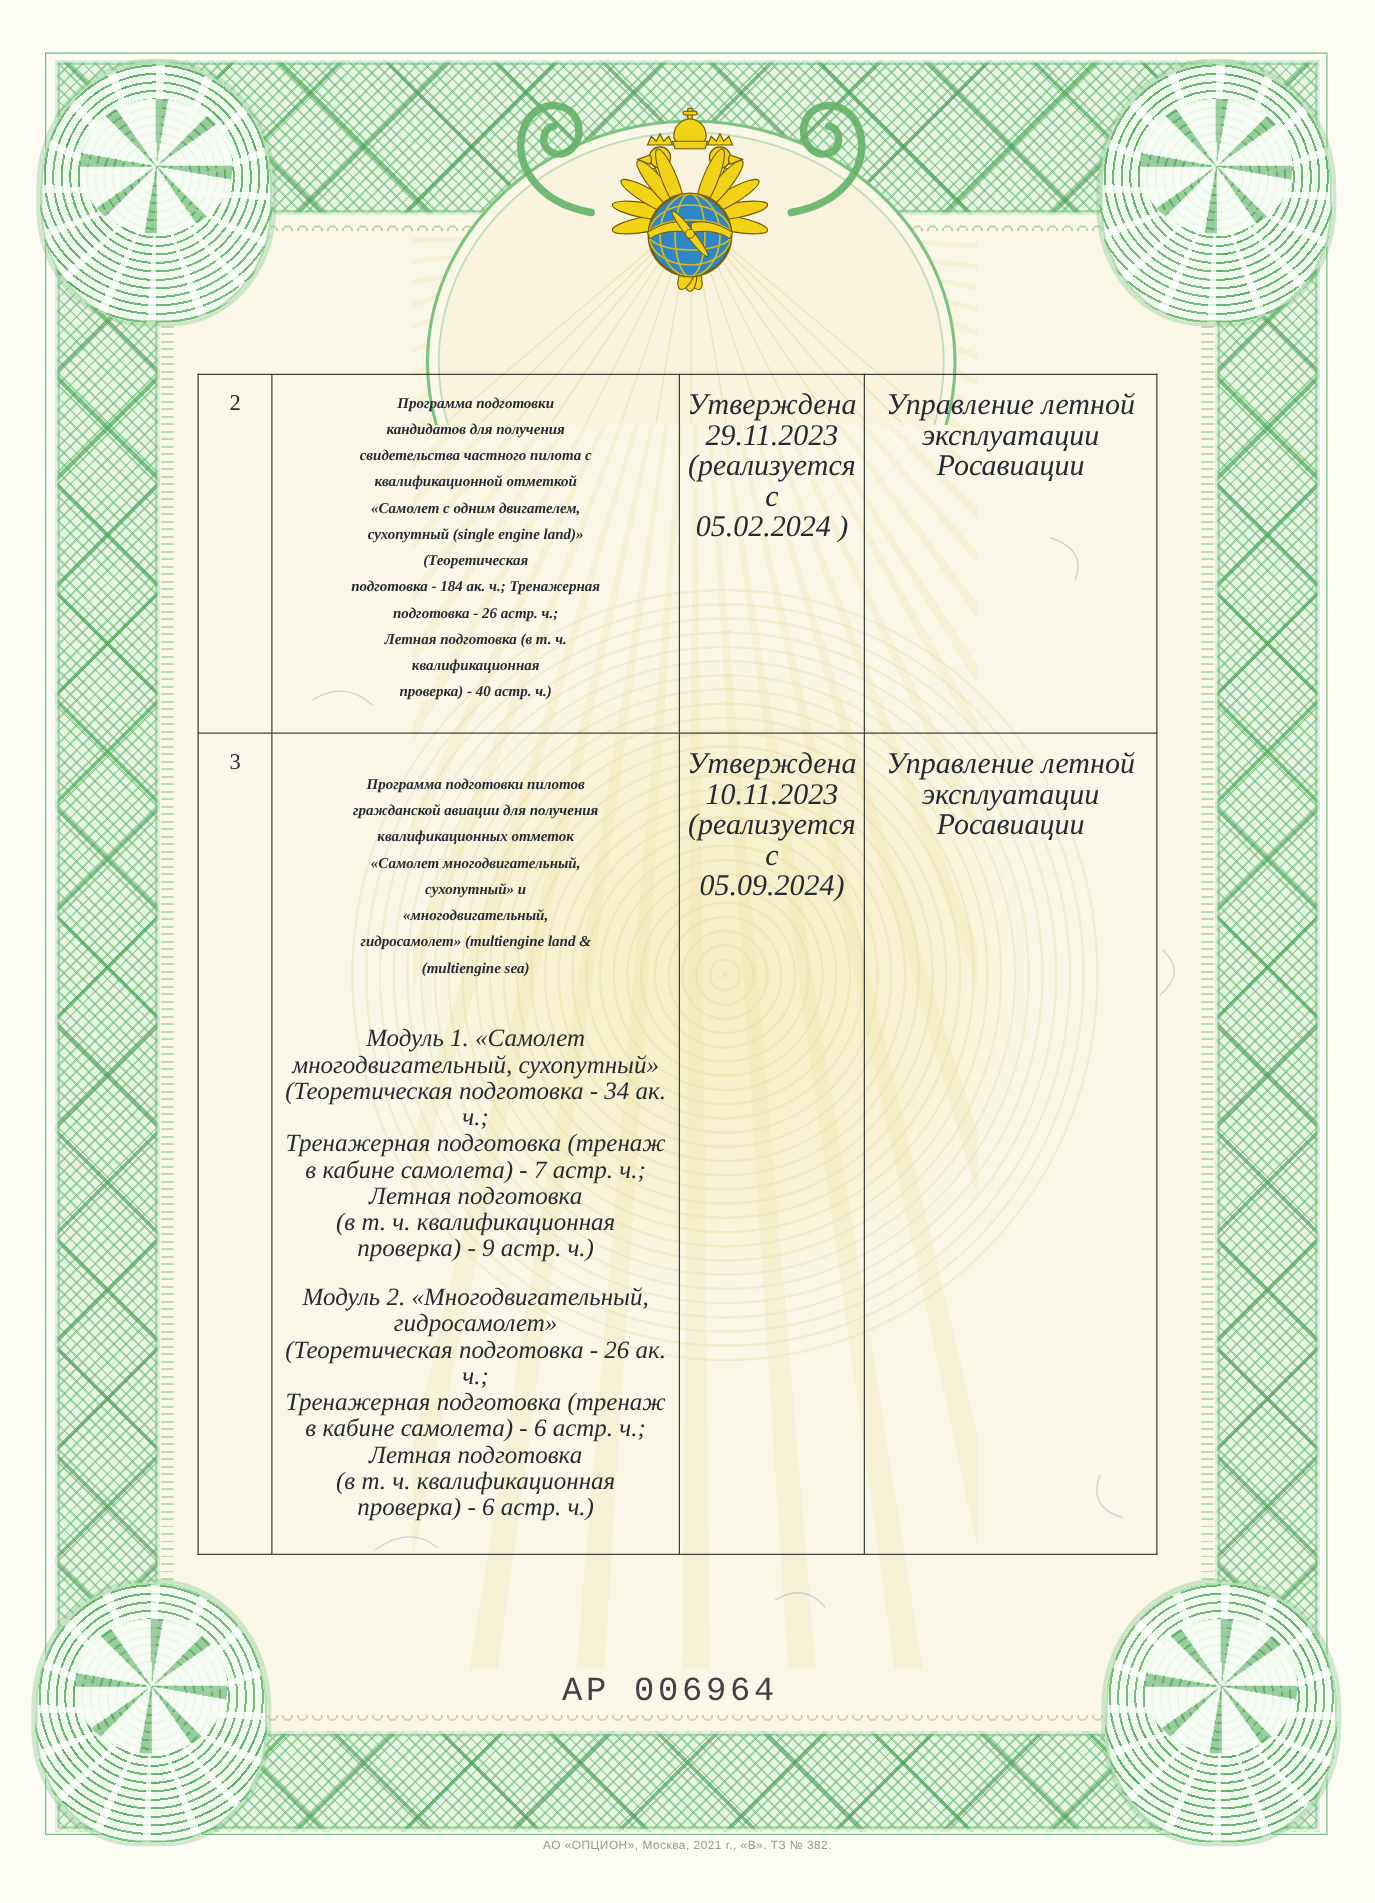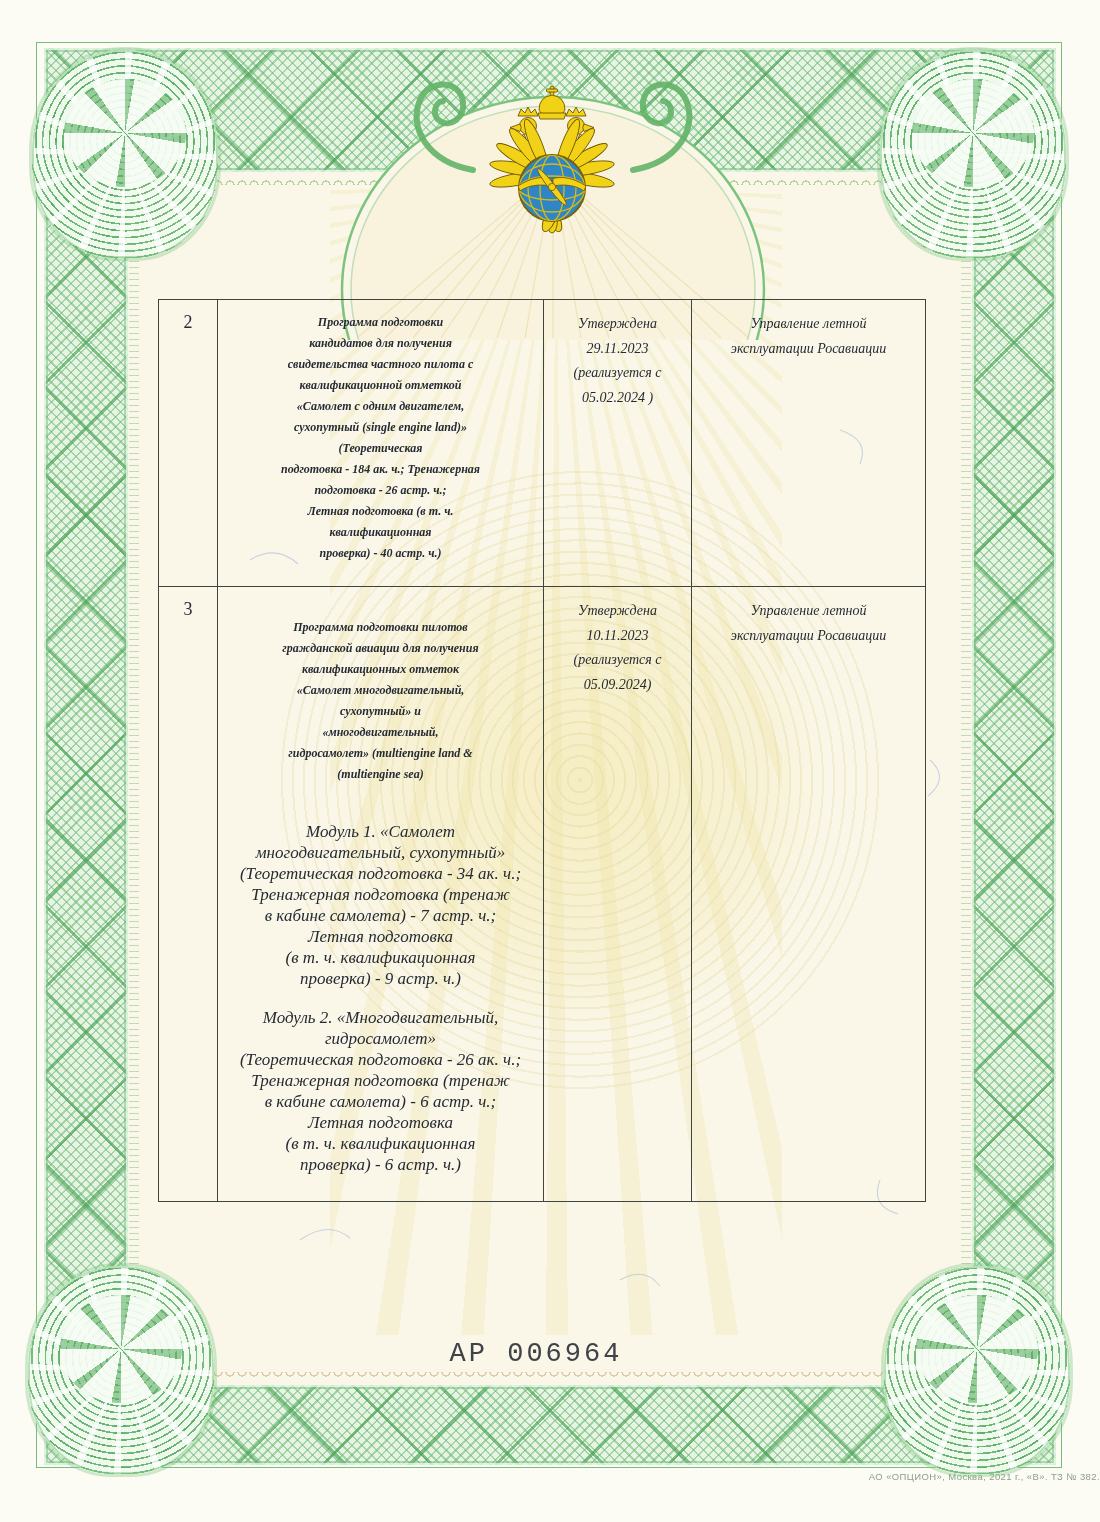--- a/index.html
+++ b/index.html
@@ -59,29 +59,29 @@
   .fibers{position:absolute;left:0;top:0;}
   
   table.programs{position:absolute;left:158px;top:299px;width:767px;border-collapse:collapse;
     table-layout:fixed;color:#262b33;}
   table.programs td{border:1.6px solid #3e443e;vertical-align:top;text-align:center;
     padding:12px 4px 8px;white-space:pre-line;}
   tr.row-2{height:287px;}
   tr.row-3{height:601px;}
   td.num{font-size:18px;padding-top:14px;}
   .prog{font-weight:bold;font-style:italic;font-size:12px;line-height:21px;}
-  td.dates,td.dept{font-style:italic;font-size:14px;line-height:24.5px;padding-top:13px;}
-  .module{font-style:italic;font-weight:normal;font-size:17px;line-height:21px;}
+  td.dates,td.dept{font-style:italic;font-size:24px;line-height:24.5px;padding-top:13px;}
+  .module{font-style:italic;font-weight:normal;font-size:20px;line-height:21px;}
   .module-1{margin-top:18px;}
   .module-2{}
   
   .serial{position:absolute;left:0;top:1339px;width:1100px;text-align:center;
     font-family:"Liberation Mono",monospace;font-size:27px;letter-spacing:3px;color:#3f4247;
     transform:translateX(-14px);}
-  .imprint{position:absolute;left:0;top:1471px;width:1100px;text-align:right;
+  .imprint{position:absolute;left:0;top:1471px;width:1100px;text-align:center;
     font-family:"Liberation Sans",sans-serif;font-size:9.5px;letter-spacing:.4px;color:#8ba08a;}
 </style>
 </head>
 <body>
 
 <div class="page">
 
   <div class="inner"></div>
   <div class="wm wm-glow"></div>
   <div class="wm wm-rings"></div>

